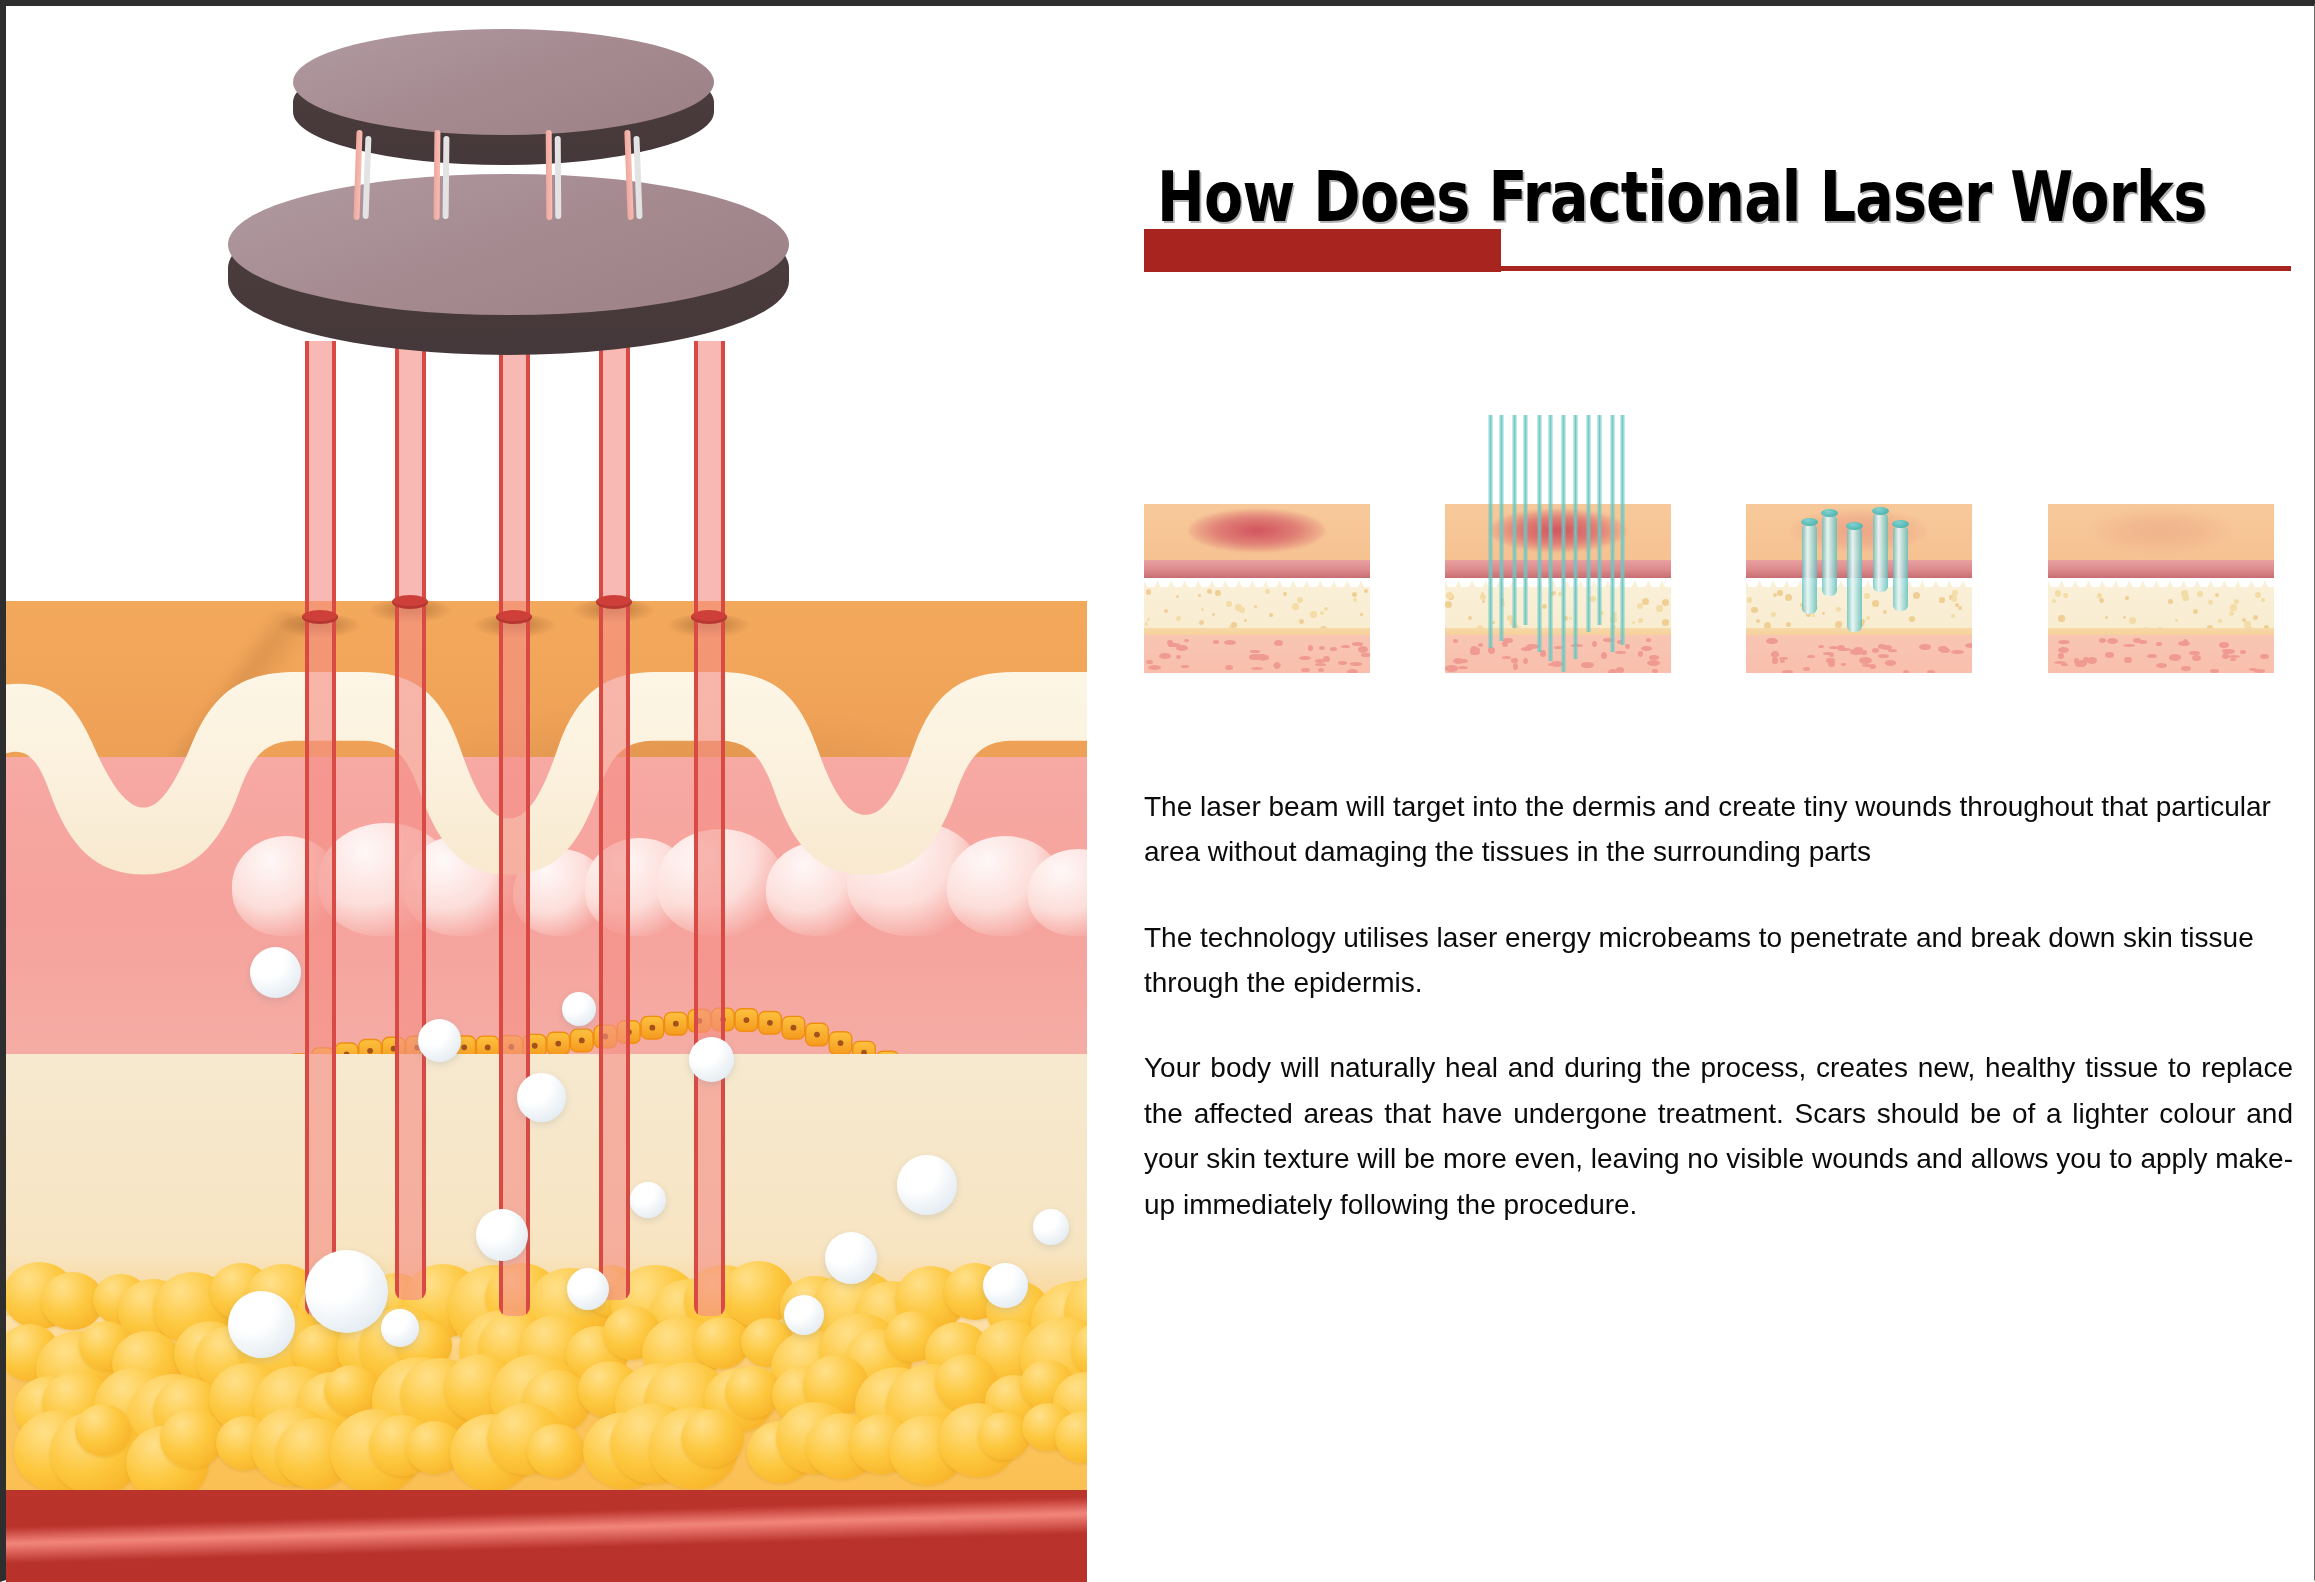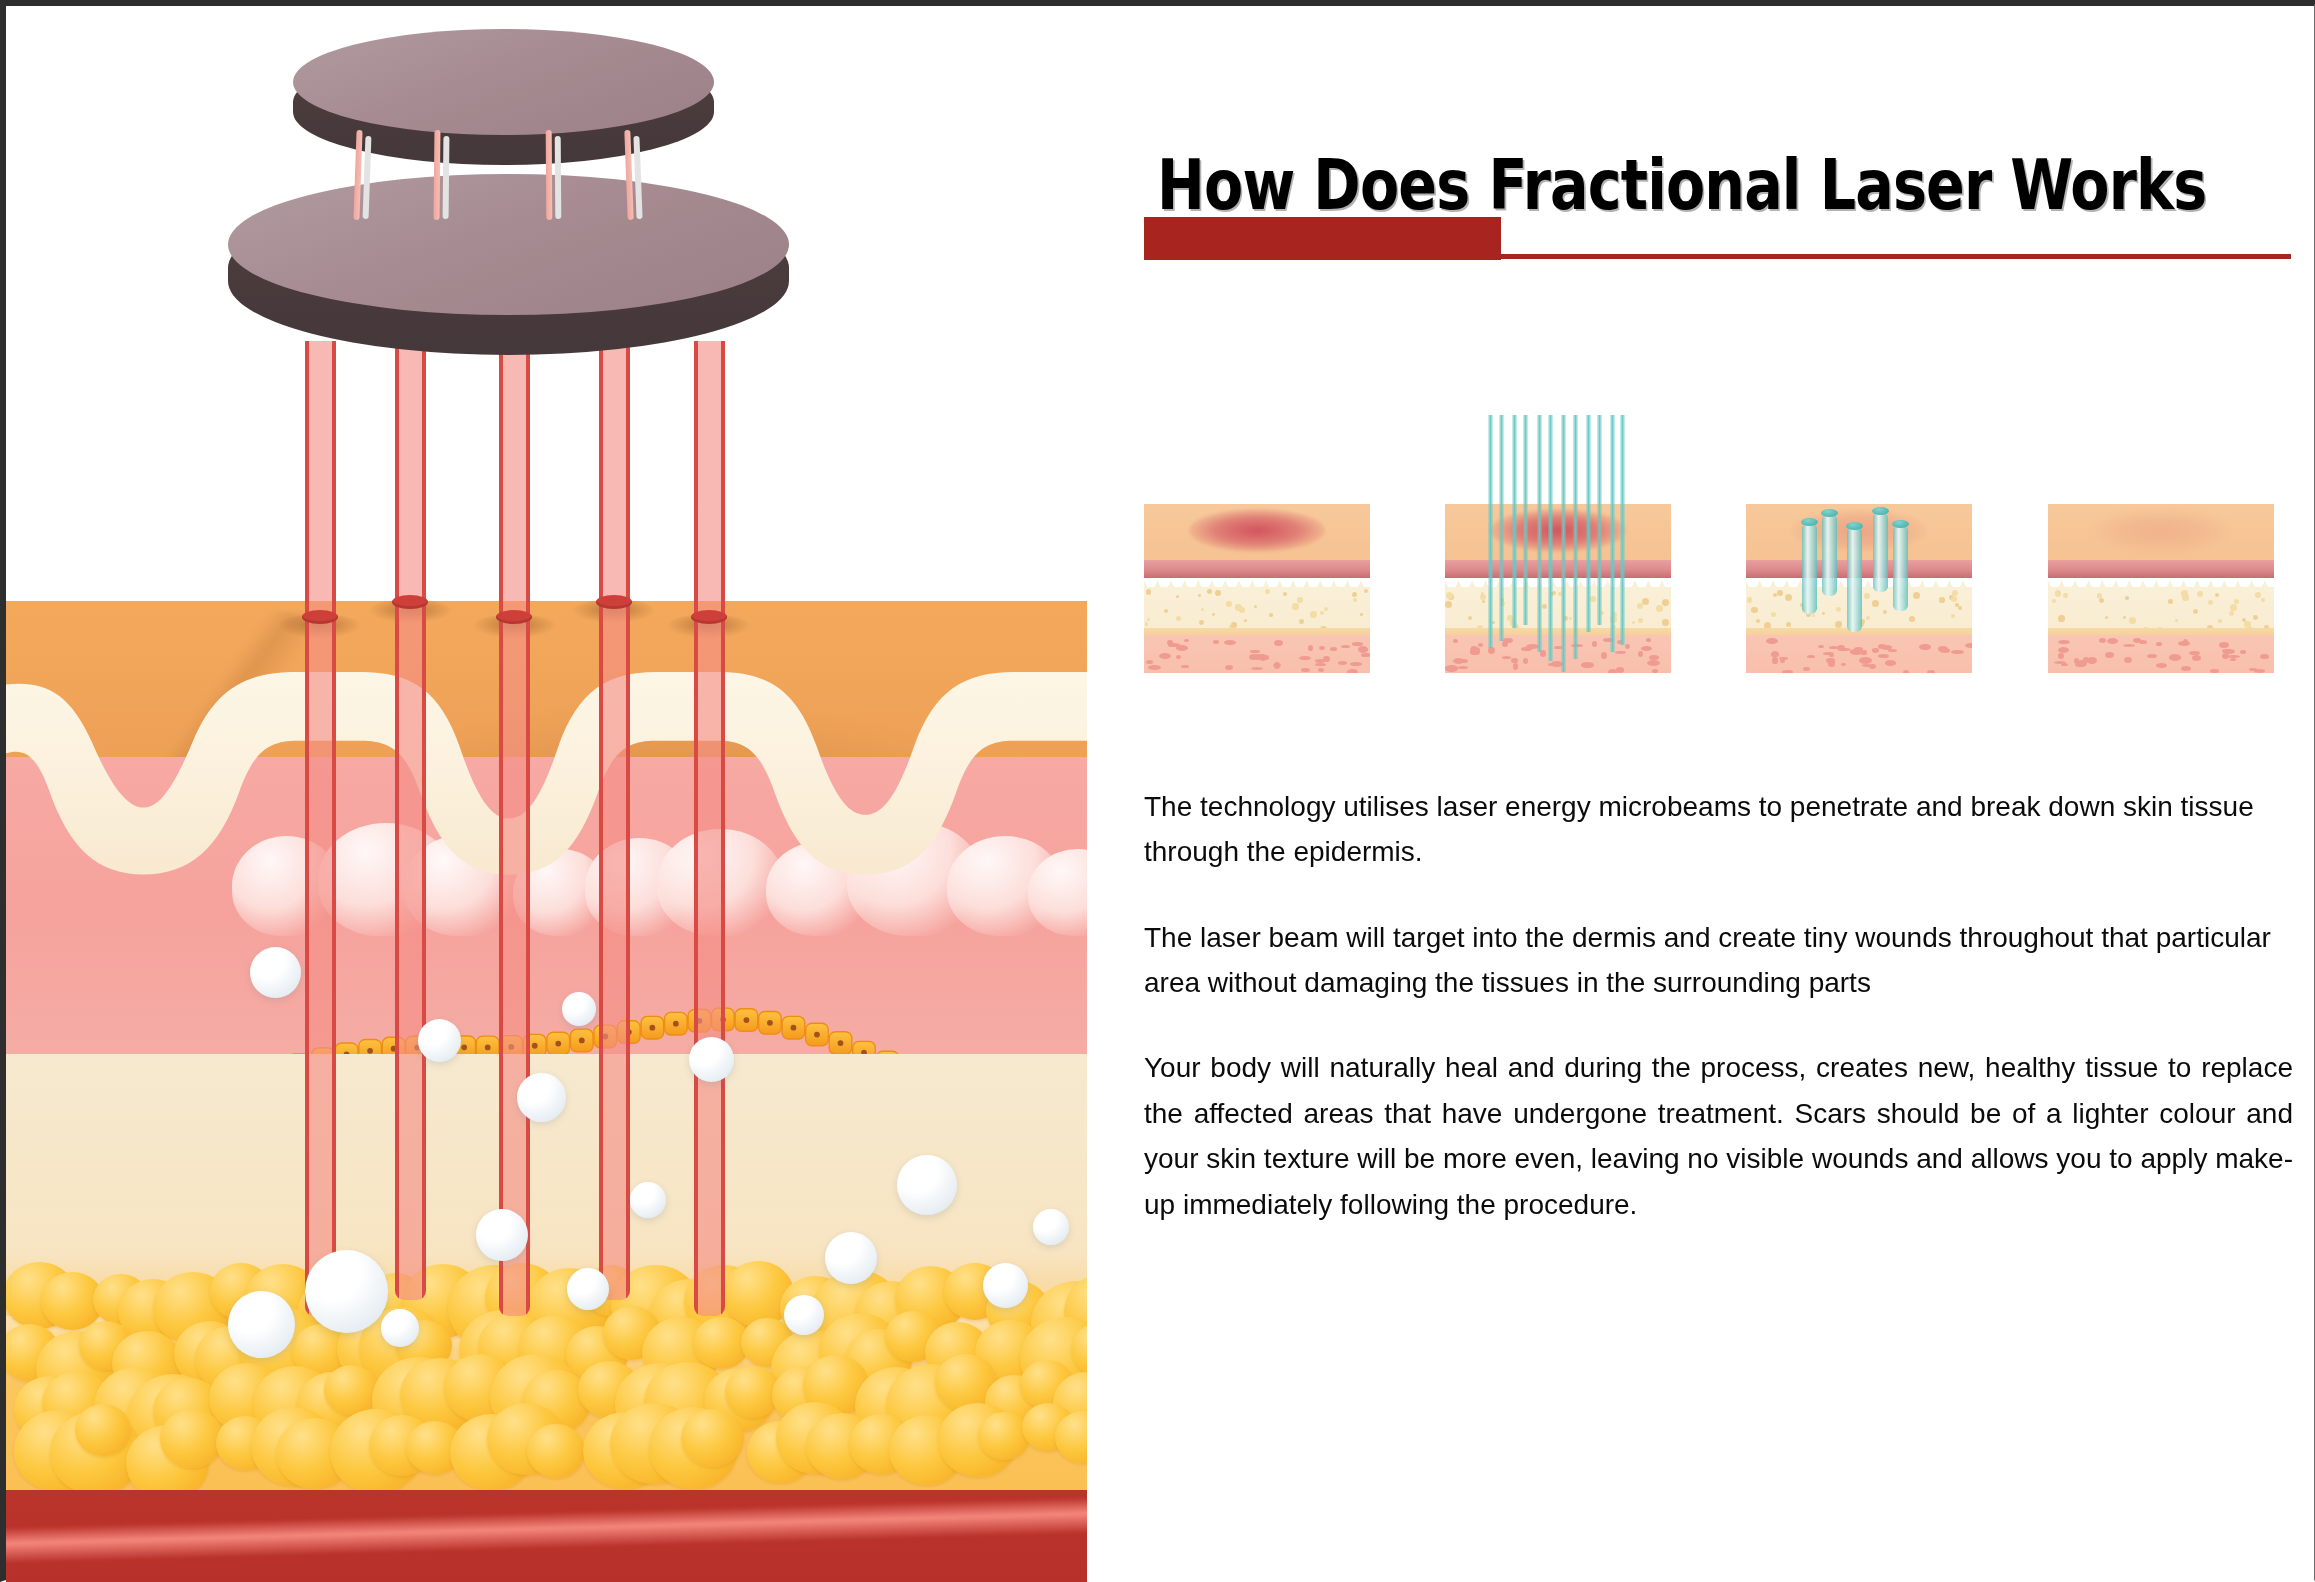--- a/index.html
+++ b/index.html
@@ -140,21 +140,21 @@
     background:linear-gradient(90deg,#f0a79d,#f6bdb4);
   }
   .rod-sh {
     position:absolute; width:6.3px; border-radius:3.6px;
     background:#e3e3e3;
   }
 
   
   #right { position:absolute; left:1095px; top:0; width:1217px; height:1576px; }
 
-  #title-wrap { position:absolute; left:43px; top:144px; width:1149px; height:118px; }
+  #title-wrap { position:absolute; left:43px; top:156px; width:1149px; height:118px; }
   #title-block {
     position:absolute; left:0; top:67px; width:357px; height:43px;
     background:#a8241e;
   }
   #title-rule {
     position:absolute; left:0; top:104px; width:1147px; height:4.5px;
     background:#a8241e;
   }
   #title {
     position:absolute; left:12.7px; top:-5.4px;
@@ -1020,19 +1020,19 @@
             <span style="width: 6.2px; height: 3.1px; left: 182px; top: 243px; background: rgb(240, 155, 145);"></span>
             <span style="width: 12px; height: 2.8px; left: 75px; top: 229px; background: rgb(240, 155, 145);"></span>
             <span style="width: 8.4px; height: 6.2px; left: 76px; top: 242px; background: rgb(240, 155, 145);"></span>
             <span style="width: 7.4px; height: 6.2px; left: 174px; top: 238px; background: rgb(240, 155, 145);"></span>
             <span style="width: 11.6px; height: 4.9px; left: 130px; top: 226px; background: rgb(240, 155, 145);"></span>
           </div>
       </div>
     </div>
 
     <div id="copy">
+      <p>The laser beam will target into the dermis and create tiny wounds throughout that particular area without damaging the tissues in the surrounding parts</p>
       <p>The technology utilises laser energy microbeams to penetrate and break down skin tissue through the epidermis.</p>
-      <p>The laser beam will target into the dermis and create tiny wounds throughout that particular area without damaging the tissues in the surrounding parts</p>
       <p class="justify last">Your body will naturally heal and during the process, creates new, healthy tissue to replace the affected areas that have undergone treatment. Scars should be of a lighter colour and your skin texture will be more even, leaving no visible wounds and allows you to apply make-up immediately following the procedure.</p>
     </div>
   </div>
 </div>
 
 
 </body></html>

